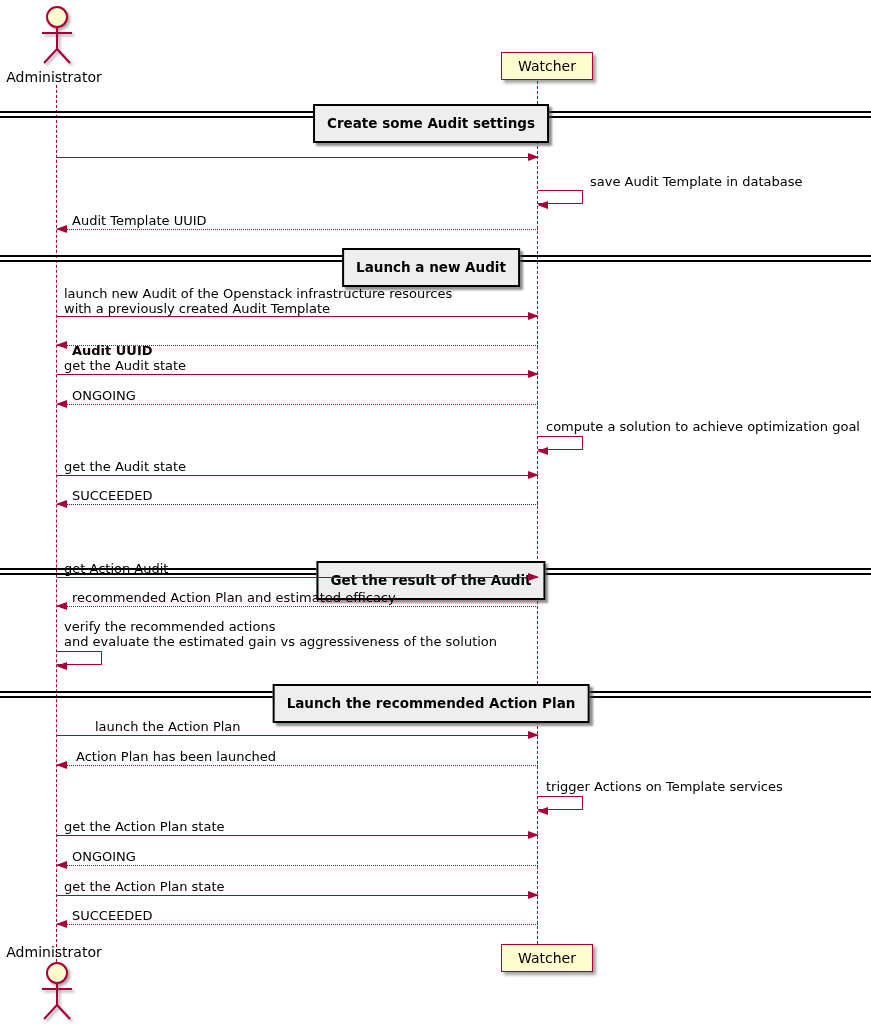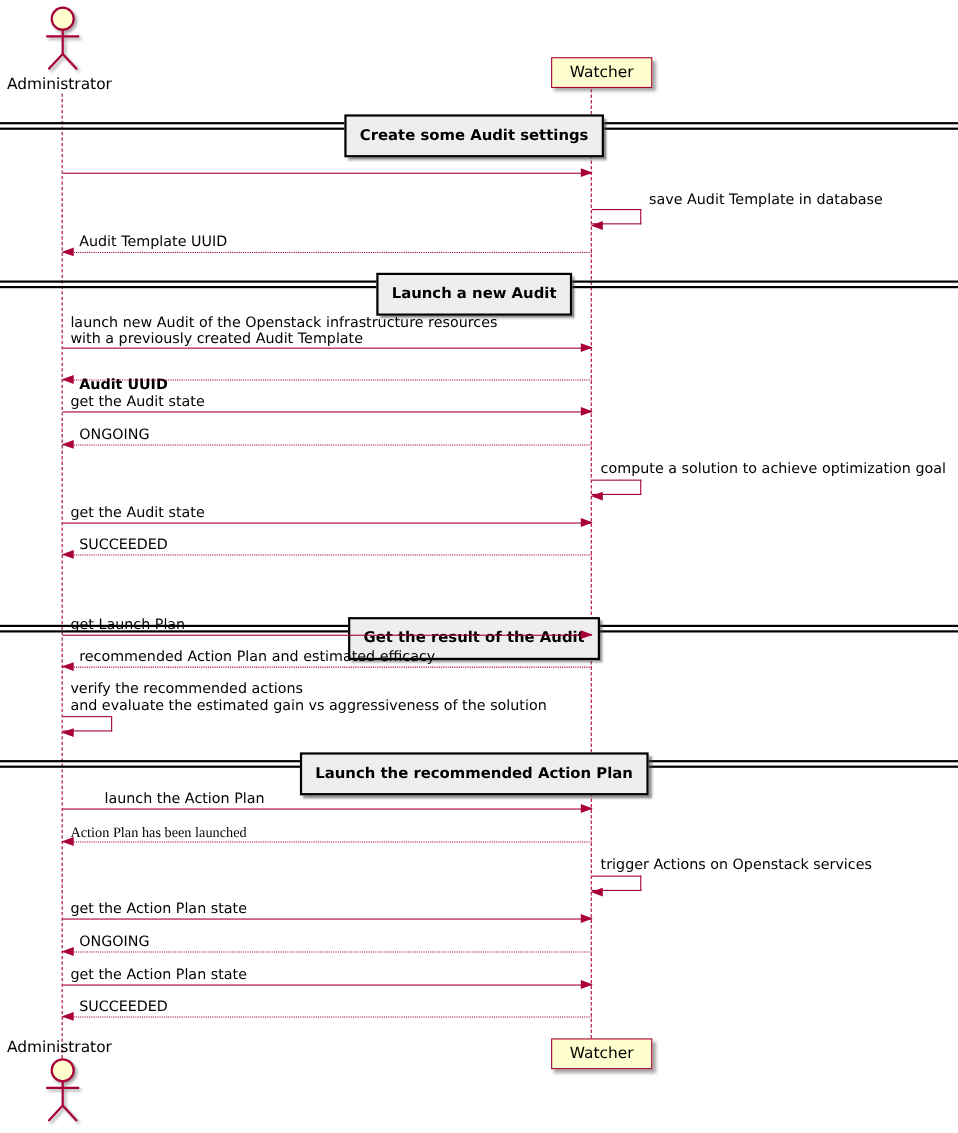--- a/index.html
+++ b/index.html
@@ -123,21 +123,21 @@
   <div class="arrow dotted" style="left:57px; top:504px; width:481px;">
       <i class="head l"></i>
     </div>
 
   <div class="divider" style="top:525px;margin-top:36px;">
     <div class="divider-line" style="top:7px;"></div>
     <div class="divider-line" style="top:12px;"></div>
     <div class="divider-label">Get the result of the Audit</div>
   </div>
 
-  <div class="label" style="left:64px; top:561px;">get Launch Plan</div>
+  <div class="label" style="left:64px; top:561px;">get Action Audit</div>
   <div class="arrow" style="left:57px; top:577px; width:481px;">
       <i class="head r"></i>
     </div>
 
   <div class="label" style="left:72px; top:590px;">recommended Action Plan and estimated efficacy</div>
   <div class="arrow dotted" style="left:57px; top:606px; width:481px;">
       <i class="head l"></i>
     </div>
 
   <div class="label" style="left:64px; top:619px;">verify the recommended actions
@@ -150,26 +150,26 @@
     <div class="divider-line" style="top:7px;"></div>
     <div class="divider-line" style="top:12px;"></div>
     <div class="divider-label">Launch the recommended Action Plan</div>
   </div>
 
   <div class="label" style="left:60px; top:719px;margin-left:35px;">launch the Action Plan</div>
   <div class="arrow" style="left:57px; top:735px; width:481px;">
       <i class="head r"></i>
     </div>
 
-  <div class="label" style="left:64px; top:749px;font-family:Liberation Serif, serif;">Action Plan has been launched</div>
+  <div class="label" style="left:76px; top:749px;">Action Plan has been launched</div>
   <div class="arrow dotted" style="left:57px; top:765px; width:481px;">
       <i class="head l"></i>
     </div>
 
-  <div class="label" style="left:546px; top:779px;">trigger Actions on Openstack services</div>
+  <div class="label" style="left:546px; top:779px;">trigger Actions on Template services</div>
   <div class="self-loop" style="left:538px; top:796px;">
       <i class="head l"></i>
     </div>
 
   <div class="label" style="left:64px; top:819px;">get the Action Plan state</div>
   <div class="arrow" style="left:57px; top:835px; width:481px;">
       <i class="head r"></i>
     </div>
 
   <div class="label" style="left:72px; top:849px;">ONGOING</div>

